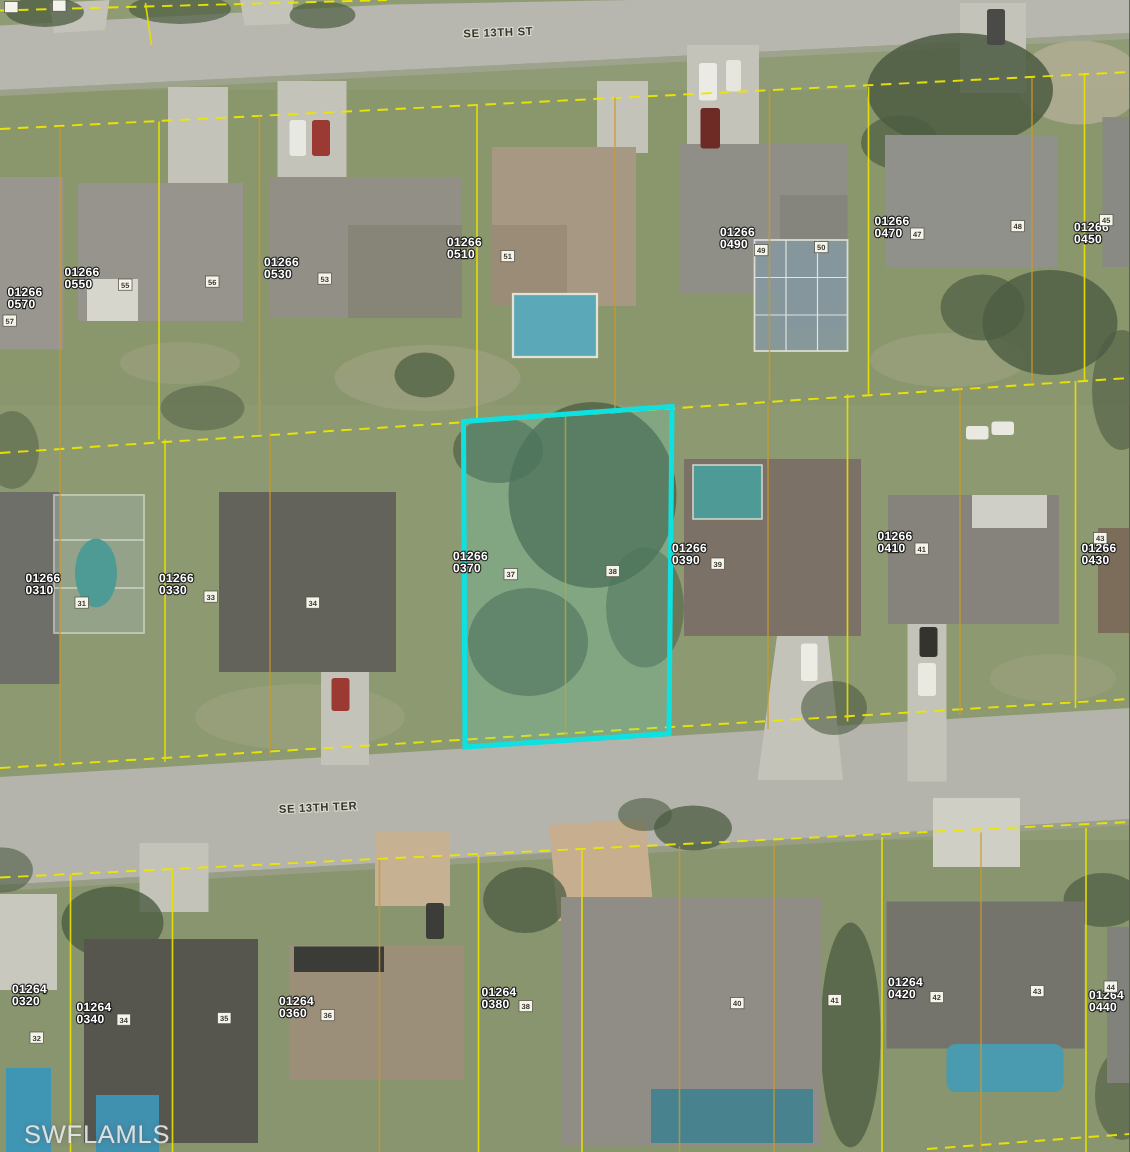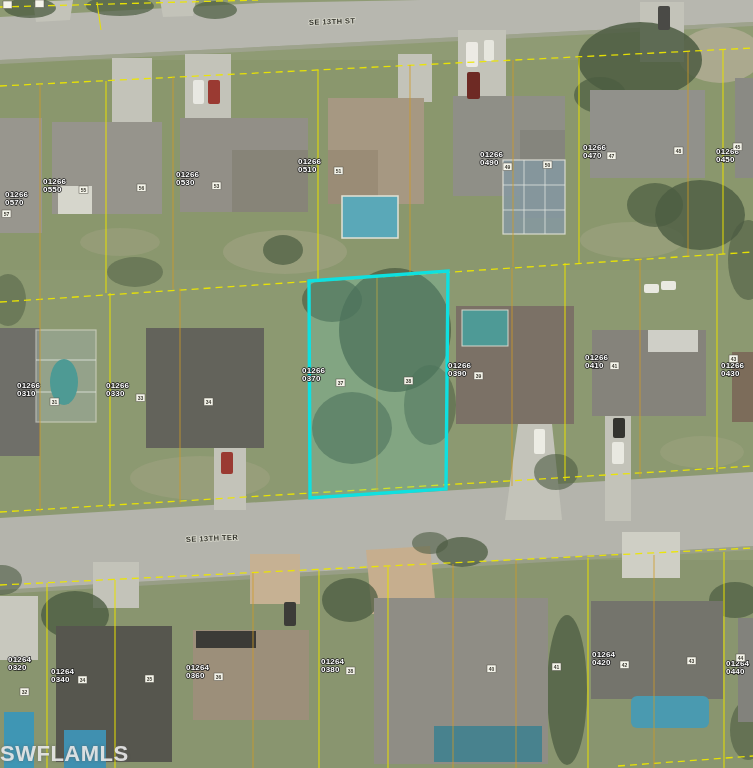--- a/index.html
+++ b/index.html
@@ -12,21 +12,21 @@
   .ydash{stroke:#ece600;stroke-width:1.3;stroke-dasharray:7 5;opacity:.95;fill:none;}
   .cyan-lot{fill:rgba(80,230,225,0.16);stroke:#0fe0e0;stroke-width:3.4;}
   
   .plabel{font-family:"Liberation Sans",sans-serif;font-size:8px;font-weight:bold;
           fill:#ffffff;stroke:#1b1b1b;stroke-width:1.5;paint-order:stroke;letter-spacing:.2px;}
   .pmark rect{fill:#f4f4ea;stroke:#55524a;stroke-width:.5;}
   .pmark text{font-family:"Liberation Sans",sans-serif;font-size:5px;fill:#3a382f;
           text-anchor:middle;font-weight:bold;}
   .street{font-family:"Liberation Sans",sans-serif;font-size:7.5px;font-weight:bold;
           letter-spacing:.45px;fill:#35352d;stroke:#d9d9cd;stroke-width:1.6;paint-order:stroke;}
-  .watermark{position:absolute;left:0;bottom:1px;font-size:22px;font-weight:bold;
+  .watermark{position:absolute;left:16px;bottom:1px;font-size:17px;font-weight:normal;
           letter-spacing:.5px;color:rgba(238,238,238,0.88);
           text-shadow:0 0 3px rgba(90,90,90,.7);}
 </style>
 </head>
 <body>
 
 <div class="stage">
 <svg width="753" height="768" viewBox="0 0 753 768">
 
   <g>

